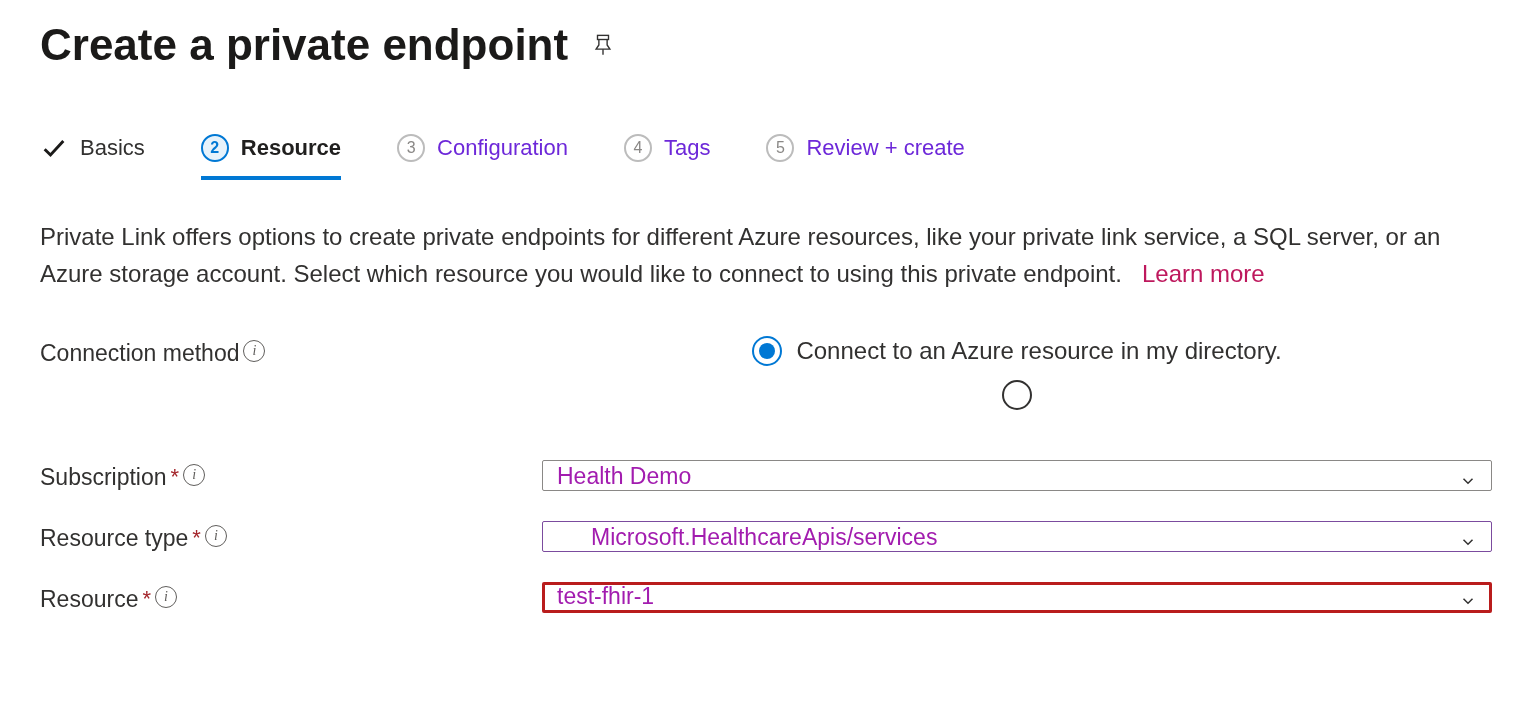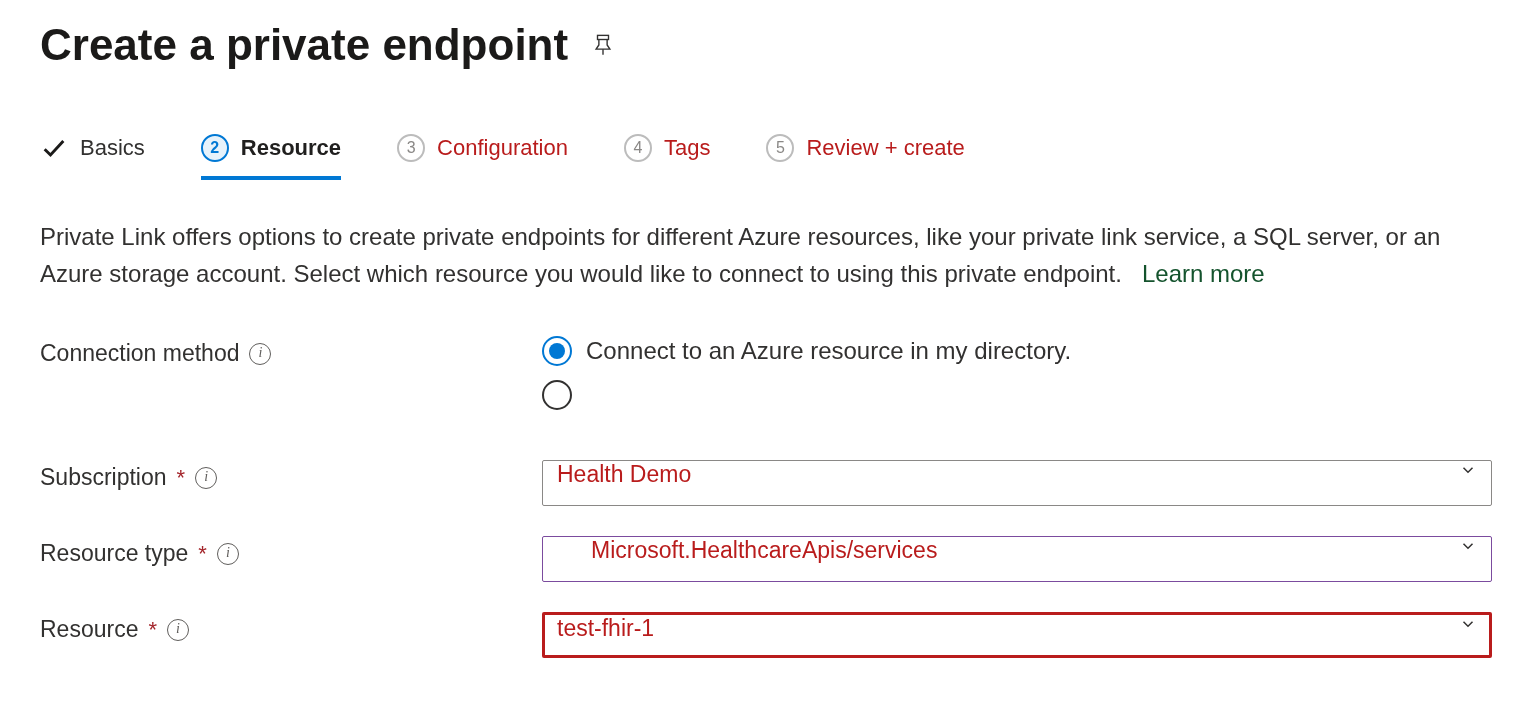--- a/index.html
+++ b/index.html
@@ -70,51 +70,51 @@
       border-color: #0078d4;
       background: #e6f2fb;
       color: #0078d4;
       font-weight: 600;
     }
     .tab-label {
       font-size: 22px;
       color: #323130;
     }
     .tab-label.muted {
-      color: #b91c1c;
+      color: #6d28d9;
     }
     .tab-label.bold {
       font-weight: 600;
       color: #201f1e;
     }
     .description {
       font-size: 24px;
       line-height: 1.55;
       color: #323130;
       margin-bottom: 44px;
       max-width: 1460px;
     }
     .description .link {
-      color: #14532d;
+      color: #be185d;
       cursor: pointer;
     }
     .form {
       display: flex;
       flex-direction: column;
       gap: 30px;
     }
     .form-row {
       display: flex;
       align-items: flex-start;
     }
     .form-label-col {
       width: 502px;
       display: flex;
-      align-items: center;
-      gap: 10px;
+      align-items: flex-start;
+      gap: 4px;
       padding-top: 4px;
     }
     .form-label {
       font-size: 23px;
       color: #323130;
     }
     .required {
       color: #a4262c;
       font-size: 22px;
     }
@@ -133,20 +133,21 @@
       padding-bottom:1px;
     }
     .form-control-col {
       flex: 1;
       max-width: 960px;
     }
     .radio-group {
       display: flex;
       flex-direction: column;
       gap: 14px;
+      align-items: center;
     }
     .radio-option {
       display: flex;
       align-items: center;
       gap: 14px;
       cursor: pointer;
     }
     .radio-circle {
       width: 30px;
       height: 30px;
@@ -165,28 +166,28 @@
       height: 16px;
       border-radius: 50%;
       background: #0078d4;
     }
     .radio-label {
       font-size: 24px;
       color: #323130;
     }
     .select {
       display: flex;
-      align-items: flex-start;
+      align-items: flex-end;
       justify-content: space-between;
-      height: 46px;
+      height: 31px;
       padding: 0 14px;
       border: 1px solid #8a8886;
       border-radius: 2px;
       font-size: 23px;
-      color: #b91c1c;
+      color: #a21caf;
       cursor: pointer;
       background: #fff;
     }
     .select.purple {
       border: 1px solid #7b4b9e;
       padding-left: 48px;
     }
     .select.focused {
       border: 3px solid #b91c1c;
       padding: 0 12px;

